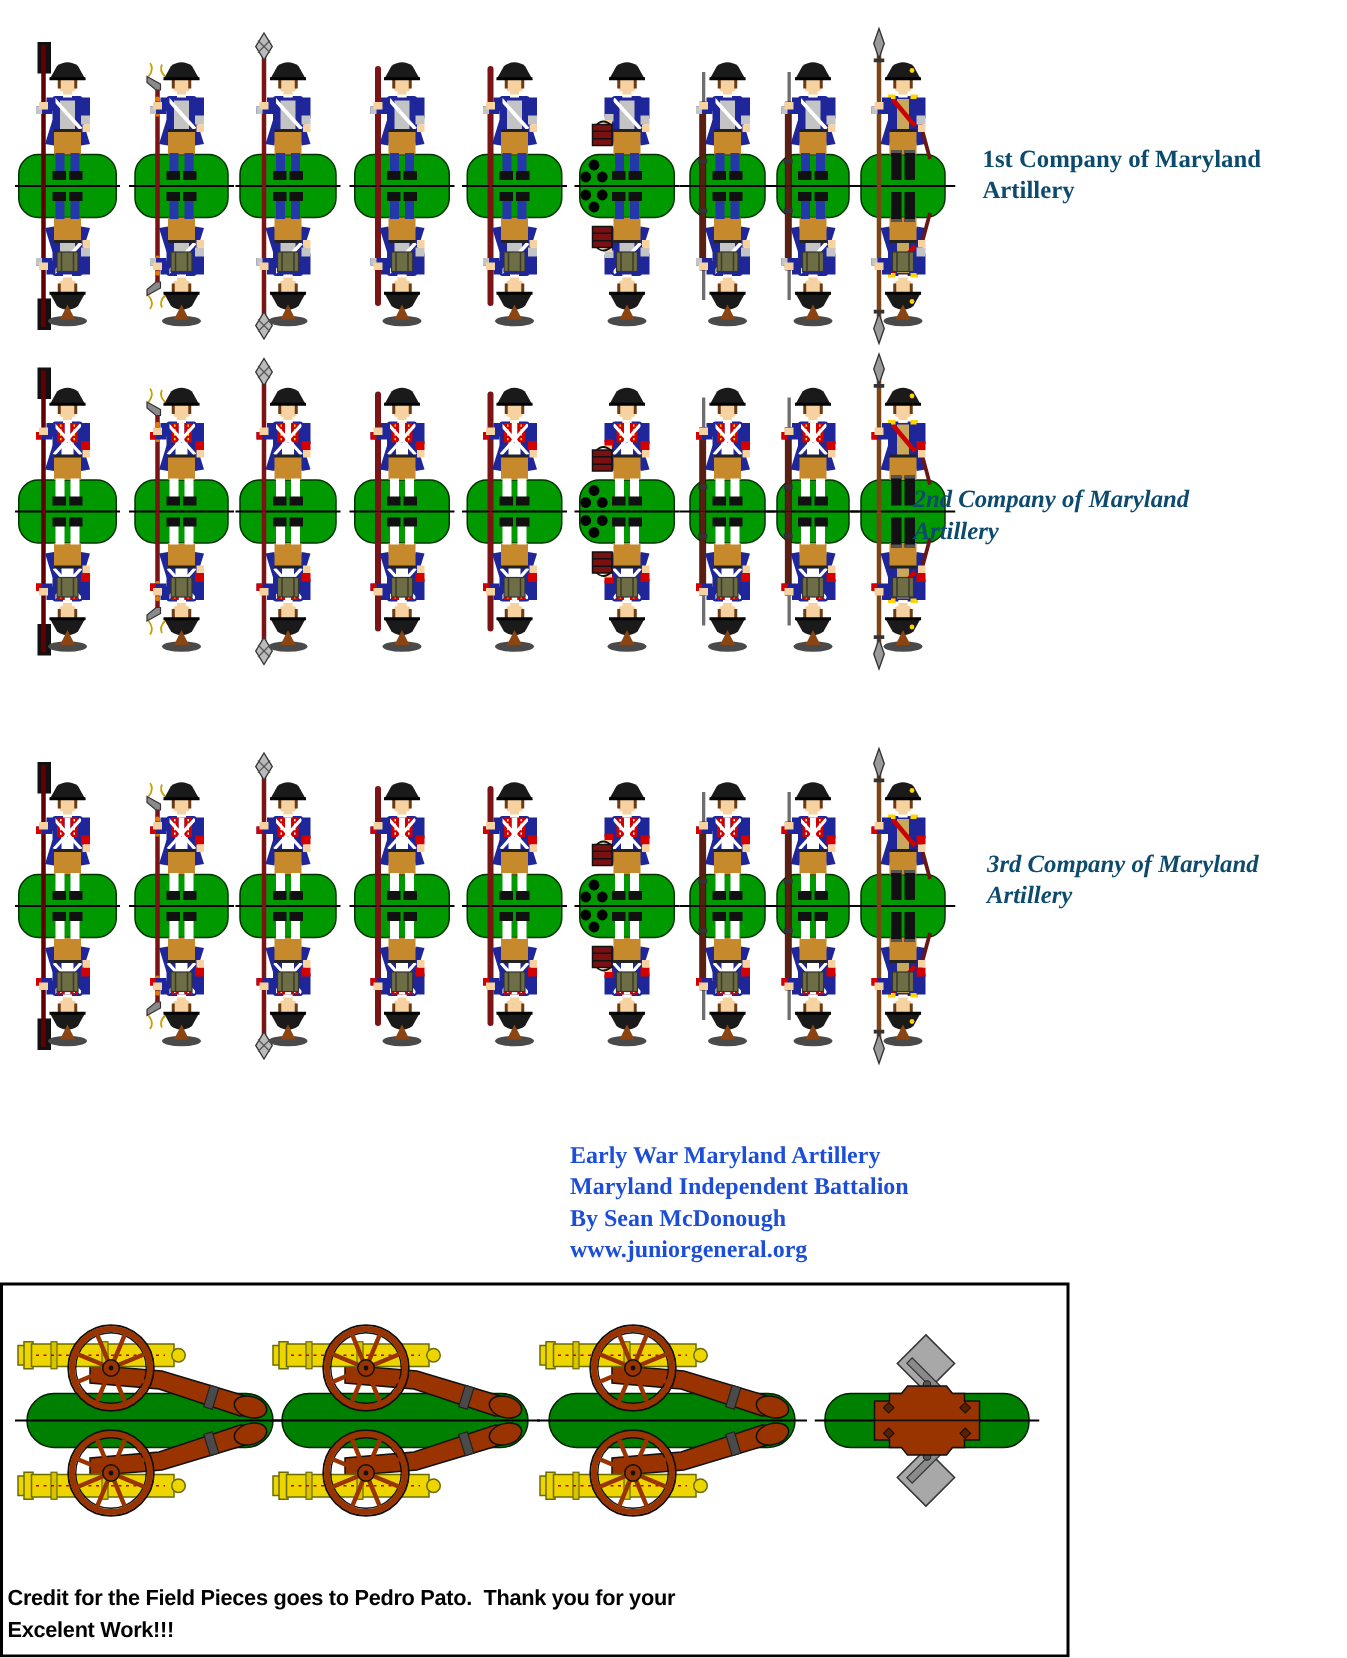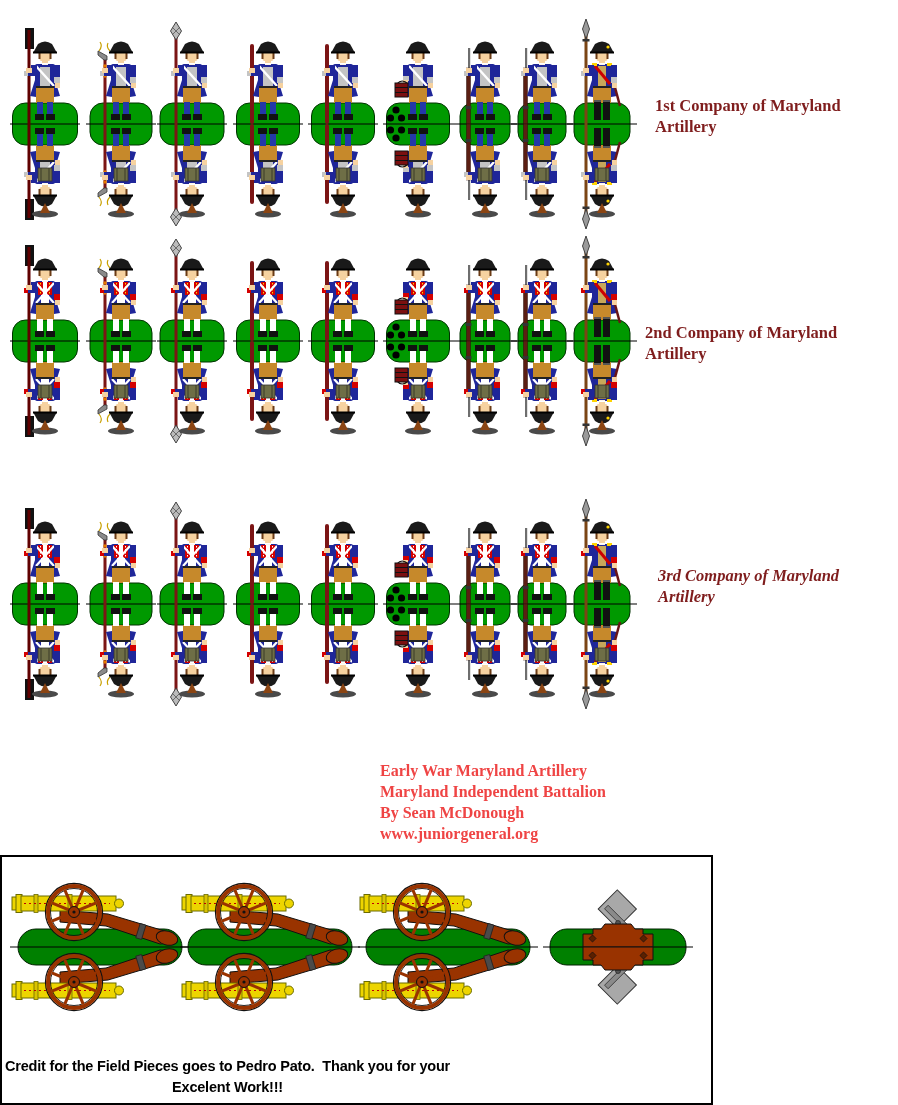--- a/index.html
+++ b/index.html
@@ -10,48 +10,47 @@
     overflow:hidden;
     font-family:"Liberation Serif","DejaVu Serif",serif;
   }
   .fig{position:absolute;}
   .company-label{
     position:absolute;
     font-family:"Liberation Serif","DejaVu Serif",serif;
     font-weight:bold;
     font-size:16.5px;
     line-height:21px;
-    color:#7f1d1d;
+    color:#0c4a6e;
     white-space:pre-line;
   }
   .credit-block{
     position:absolute;
     font-family:"Liberation Serif","DejaVu Serif",serif;
     font-weight:bold;
     font-size:16px;
     line-height:21px;
-    color:#ef4444;
+    color:#1d4ed8;
     white-space:pre-line;
   }
   .artillery-box{
     position:absolute;
     border:2px solid #000;
     box-sizing:border-box;
     background:transparent;
   }
   .cannon-credit{
     position:absolute;
     font-family:"Liberation Sans","DejaVu Sans",sans-serif;
     font-weight:bold;
     font-size:14.5px;
     line-height:21px;
     letter-spacing:-0.2px;
     color:#000;
     white-space:pre-wrap;
-    text-align:center;
   }
 </style>
 </head>
 <body>
 
 <div id="sheet">
 
   <div id="figLayer">
       <svg class="fig" style="left:10px;top:14px" width="70" height="220" viewBox="0 0 70 220">
         <rect x="2.5" y="89" width="65" height="42" rx="13" fill="#009900" stroke="#003300" stroke-width="1"></rect>
@@ -2147,21 +2146,21 @@
            <line x1="31" y1="53" x2="31" y2="66" stroke="#3B3B28" stroke-width="1"></line>
            <line x1="39" y1="53" x2="39" y2="66" stroke="#3B3B28" stroke-width="1"></line>
            <ellipse cx="35" cy="20" rx="13" ry="3.5" fill="#4A4A4A"></ellipse>
            <polygon points="30,21 40,21 35,31" fill="#8B4513"></polygon>
         </g>
       </svg>
     </div>
 
   <div class="company-label" id="label0" style="left: 655px; top: 95px;">1st Company of Maryland
 Artillery</div>
-  <div class="company-label" id="label1" style="left: 645px; top: 322px;">2nd Company of Maryland
+  <div class="company-label" id="label1" style="left: 609px; top: 322px; font-style: italic;">2nd Company of Maryland
 Artillery</div>
   <div class="company-label" id="label2" style="left: 658px; top: 565px; font-style: italic;">3rd Company of Maryland
 Artillery</div>
 
   <div class="credit-block" id="creditBlock" style="left: 380px; top: 760px;">Early War Maryland Artillery
 Maryland Independent Battalion
 By Sean McDonough
 www.juniorgeneral.org</div>
 
   <div class="artillery-box" id="fpBox" style="left: 0px; top: 855px; width: 713px; height: 250px;"></div>

